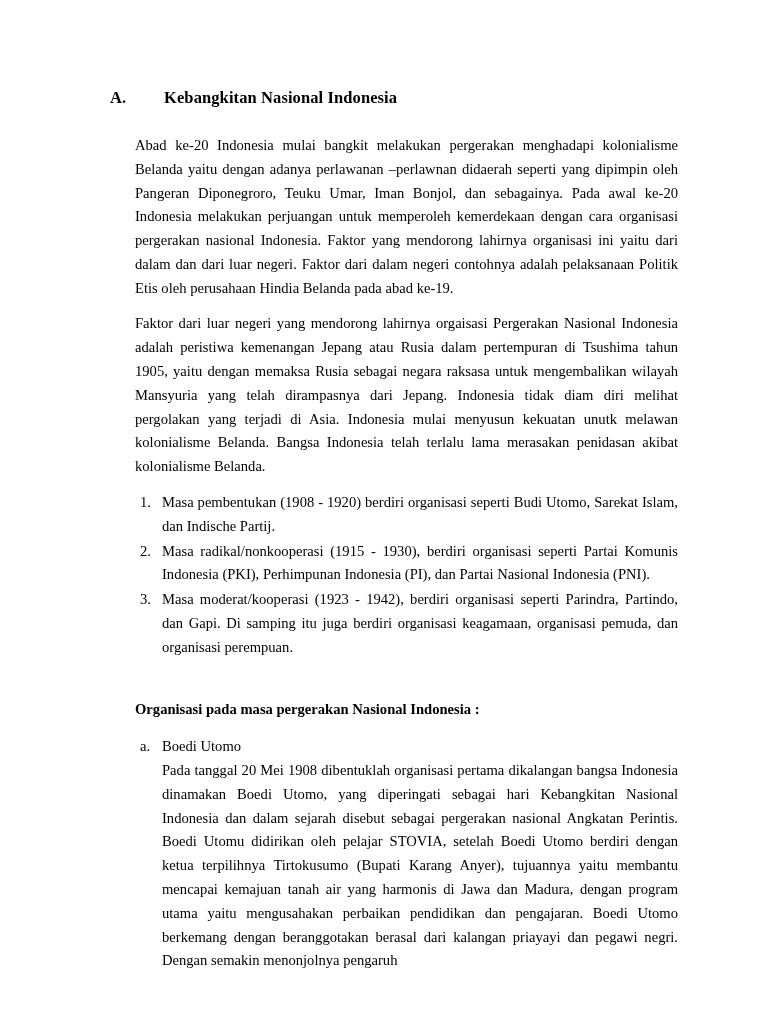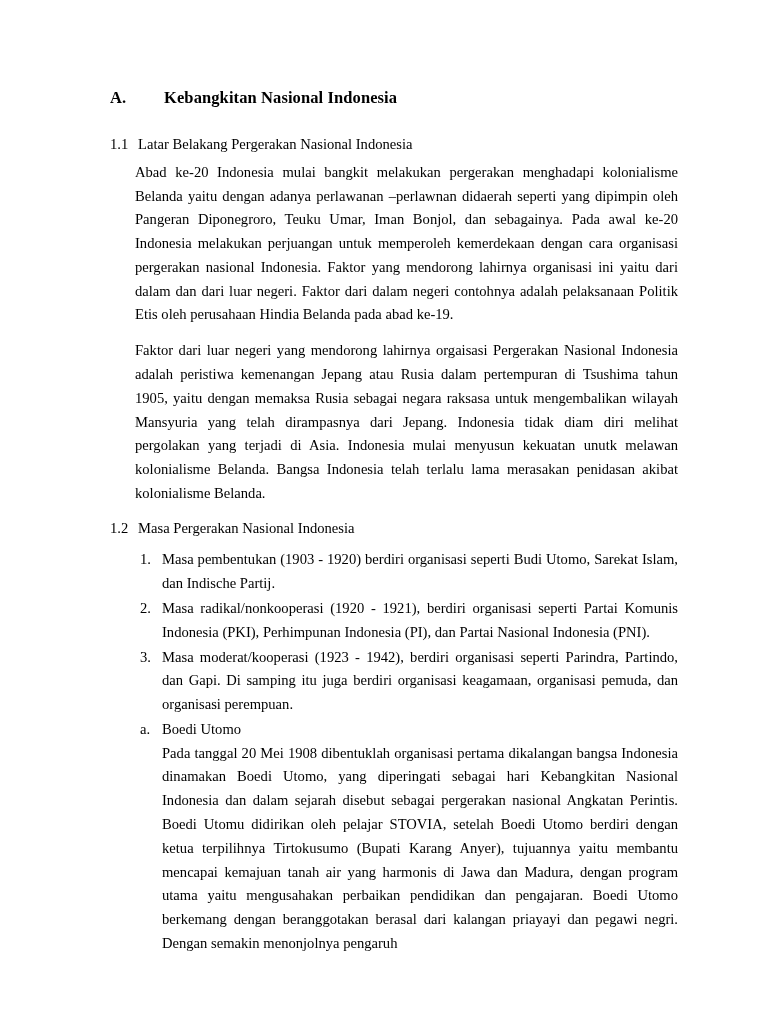--- a/index.html
+++ b/index.html
@@ -129,50 +129,43 @@
 </head>
 <body>
 
 <div class="page">
 
   <h1 class="doc-title">
     <span class="t-marker">A.</span>
     <span class="t-text">Kebangkitan Nasional Indonesia</span>
   </h1>
 
-  <div class="sub-head">
-    <span class="sh-num">1.1</span>
-    <span class="sh-text">Latar Belakang Pergerakan Nasional Indonesia</span>
-  </div>
 
   <p class="para">Abad ke-20 Indonesia mulai bangkit melakukan pergerakan menghadapi kolonialisme Belanda yaitu dengan adanya perlawanan –perlawnan didaerah seperti yang dipimpin oleh Pangeran Diponegroro, Teuku Umar, Iman Bonjol, dan sebagainya. Pada awal ke-20 Indonesia melakukan  perjuangan untuk memperoleh kemerdekaan dengan cara organisasi pergerakan nasional Indonesia. Faktor yang mendorong lahirnya organisasi ini yaitu dari dalam dan dari luar negeri. Faktor dari dalam negeri contohnya adalah pelaksanaan Politik Etis oleh perusahaan Hindia Belanda pada abad ke-19.</p>
 
   <p class="para">Faktor dari luar negeri yang mendorong lahirnya orgaisasi Pergerakan Nasional Indonesia adalah peristiwa kemenangan Jepang atau Rusia dalam pertempuran di Tsushima tahun 1905, yaitu dengan memaksa Rusia sebagai negara raksasa untuk mengembalikan wilayah Mansyuria yang telah dirampasnya dari Jepang. Indonesia tidak diam diri melihat pergolakan yang terjadi di Asia. Indonesia mulai menyusun kekuatan unutk melawan kolonialisme Belanda. Bangsa Indonesia telah terlalu lama merasakan penidasan akibat kolonialisme Belanda.</p>
 
-  <div class="sub-head">
-    <span class="sh-num">1.2</span>
-    <span class="sh-text">Masa Pergerakan Nasional Indonesia</span>
-  </div>
 
 
   <ol class="num-list">
     <li>
       <span class="li-num">1.</span>
-      <span class="li-body">Masa pembentukan (1903 - 1920) berdiri organisasi seperti Budi Utomo, Sarekat Islam, dan Indische Partij.</span>
+      <span class="li-body">Masa pembentukan (1908 - 1920) berdiri organisasi seperti Budi Utomo, Sarekat Islam, dan Indische Partij.</span>
     </li>
     <li>
       <span class="li-num">2.</span>
-      <span class="li-body">Masa radikal/nonkooperasi (1920 - 1921), berdiri organisasi seperti Partai Komunis Indonesia (PKI), Perhimpunan Indonesia (PI), dan Partai Nasional Indonesia (PNI).</span>
+      <span class="li-body">Masa radikal/nonkooperasi (1915 - 1930), berdiri organisasi seperti Partai Komunis Indonesia (PKI), Perhimpunan Indonesia (PI), dan Partai Nasional Indonesia (PNI).</span>
     </li>
     <li>
       <span class="li-num">3.</span>
       <span class="li-body">Masa moderat/kooperasi (1923 - 1942), berdiri organisasi seperti Parindra, Partindo, dan Gapi. Di samping itu juga berdiri organisasi keagamaan, organisasi pemuda, dan organisasi perempuan.</span>
     </li>
   </ol>
 
+  <div class="org-head">Organisasi pada masa pergerakan Nasional Indonesia :</div>
 
   <div class="alpha-item">
     <span class="ai-num">a.</span>
     <span class="ai-body">
       <span class="ai-title">Boedi Utomo</span>
       <span class="ai-para">Pada tanggal 20 Mei 1908 dibentuklah organisasi pertama dikalangan bangsa Indonesia dinamakan Boedi Utomo, yang diperingati sebagai hari Kebangkitan Nasional Indonesia dan dalam sejarah disebut sebagai pergerakan nasional Angkatan Perintis. Boedi Utomu didirikan oleh pelajar STOVIA, setelah Boedi Utomo berdiri dengan ketua terpilihnya Tirtokusumo (Bupati Karang Anyer), tujuannya yaitu membantu mencapai kemajuan tanah air yang harmonis di Jawa dan  Madura, dengan program utama yaitu mengusahakan perbaikan pendidikan dan pengajaran. Boedi Utomo berkemang dengan beranggotakan berasal dari kalangan priayayi dan pegawi negri. Dengan semakin menonjolnya pengaruh</span>
     </span>
   </div>
 
 </div>

